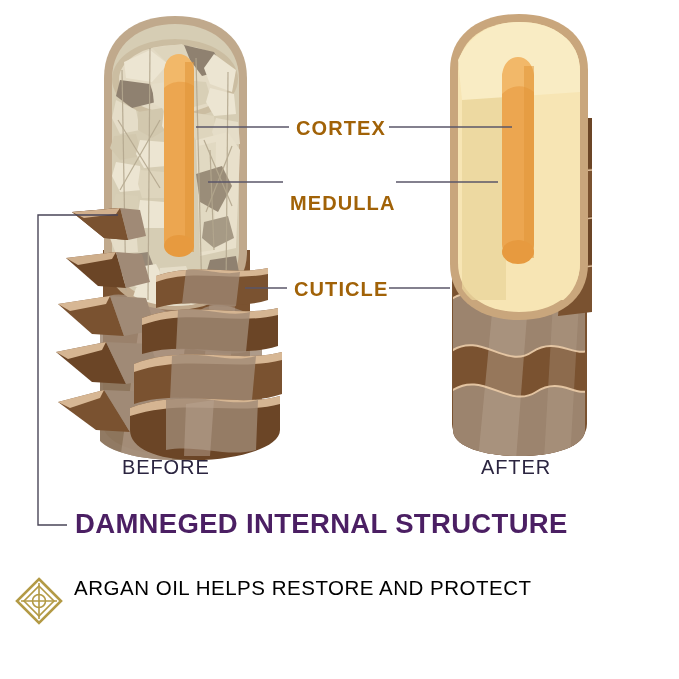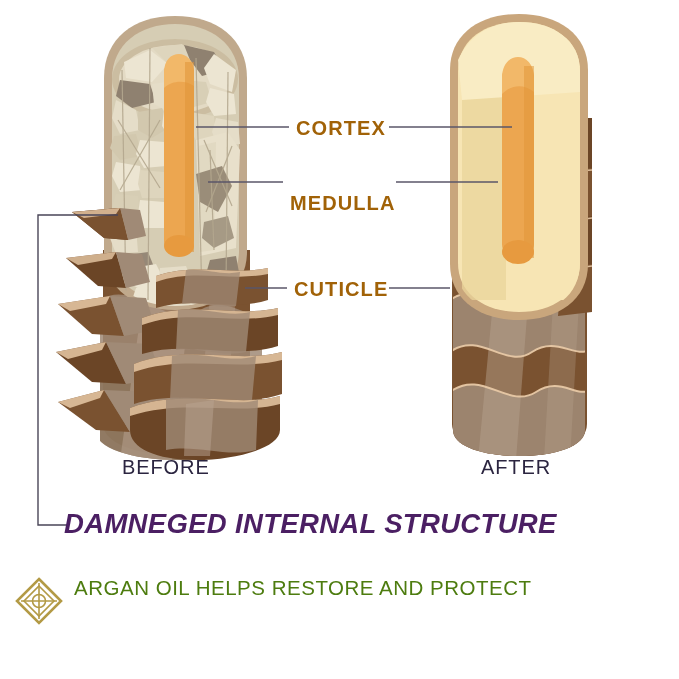--- a/index.html
+++ b/index.html
@@ -51,21 +51,21 @@
   }
   .headline {
     font-size: 27.5px;
     font-weight: 700;
     color: #4b1f63;
     letter-spacing: 0.012em;
   }
   .body-line {
     font-size: 20.5px;
     font-weight: 400;
-    color: #4d7c0f;
+    color: #000000;
     letter-spacing: 0.025em;
   }
 </style>
 </head>
 <body>
 
 <div id="infographic">
   <div class="stage">
 
     <svg class="art" viewBox="0 0 679 679" xmlns="http://www.w3.org/2000/svg">
@@ -314,21 +314,21 @@
       </g>
     </svg>
 
     <div class="txt label-part" style="left:296px; top:117px;">CORTEX</div>
     <div class="txt label-part" style="left:290px; top:160px;margin-top:32px;">MEDULLA</div>
     <div class="txt label-part" style="left:294px; top:278px;">CUTICLE</div>
 
     <div class="txt caption" style="left:122px; top:456px;">BEFORE</div>
     <div class="txt caption" style="left:481px; top:456px;">AFTER</div>
 
-    <div class="txt headline" style="left:64px; top:508px;font-style:italic;">DAMNEGED INTERNAL STRUCTURE</div>
+    <div class="txt headline" style="left:75px; top:508px;">DAMNEGED INTERNAL STRUCTURE</div>
 
     <svg style="position:absolute; left:14px; top:576px; width:50px; height:50px;" viewBox="0 0 50 50" xmlns="http://www.w3.org/2000/svg">
       <polygon points="25,3 47,25 25,47 3,25" fill="none" stroke="#b39a45" stroke-width="2.6"></polygon>
       <polygon points="25,10 40,25 25,40 10,25" fill="none" stroke="#b39a45" stroke-width="1.6"></polygon>
       <line x1="25" y1="7" x2="25" y2="43" stroke="#b39a45" stroke-width="1.6"></line>
       <line x1="7" y1="25" x2="43" y2="25" stroke="#b39a45" stroke-width="1.6"></line>
       <circle cx="25" cy="25" r="6.5" fill="none" stroke="#b39a45" stroke-width="1.6"></circle>
     </svg>
 
     <div class="txt body-line" style="left:74px; top:576px;">ARGAN OIL HELPS RESTORE AND PROTECT</div>

